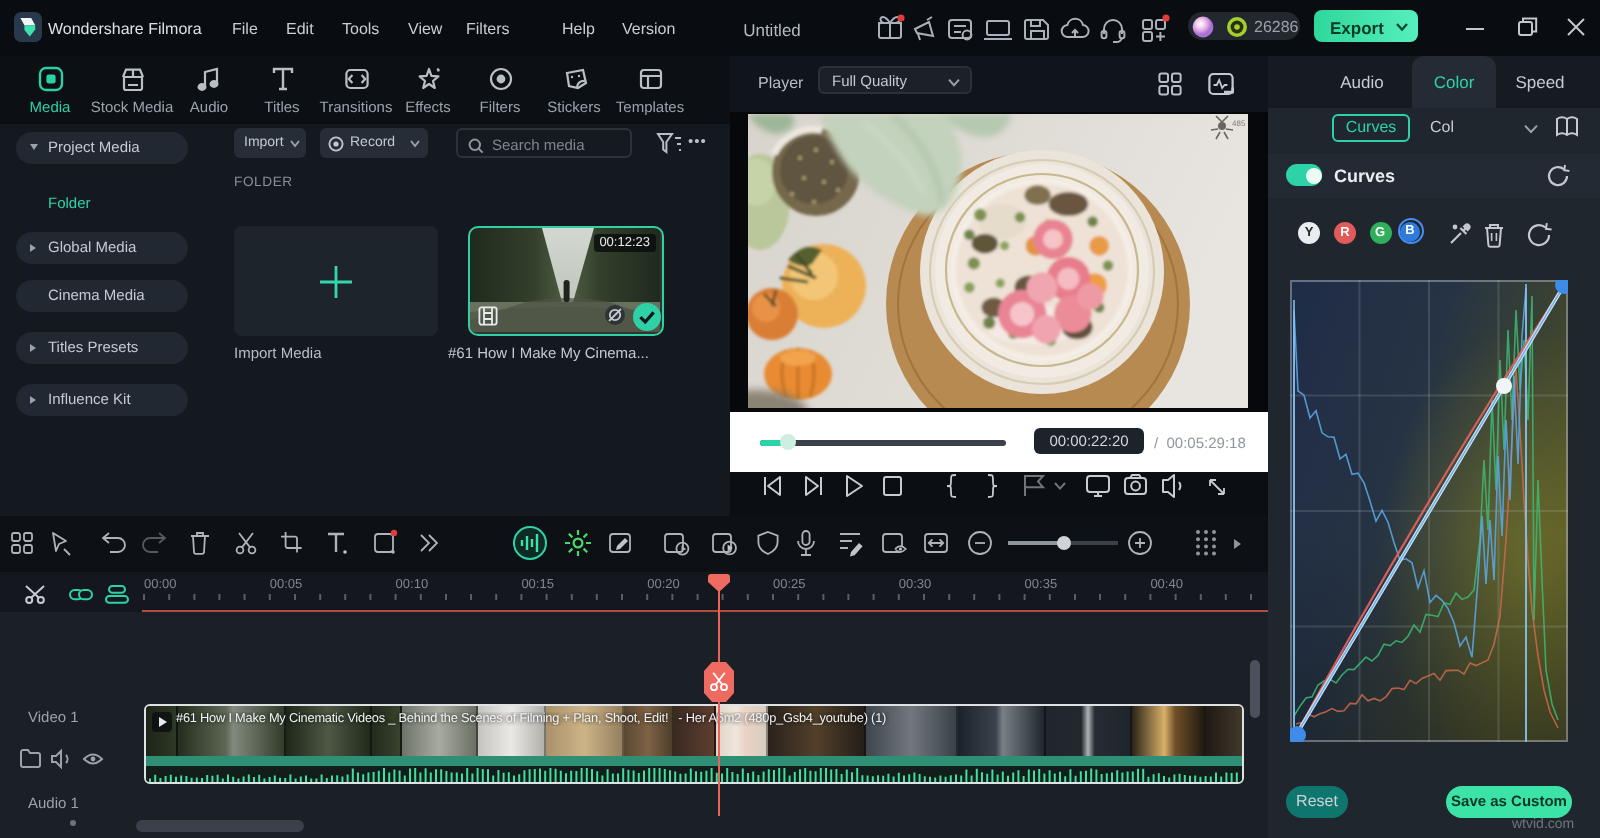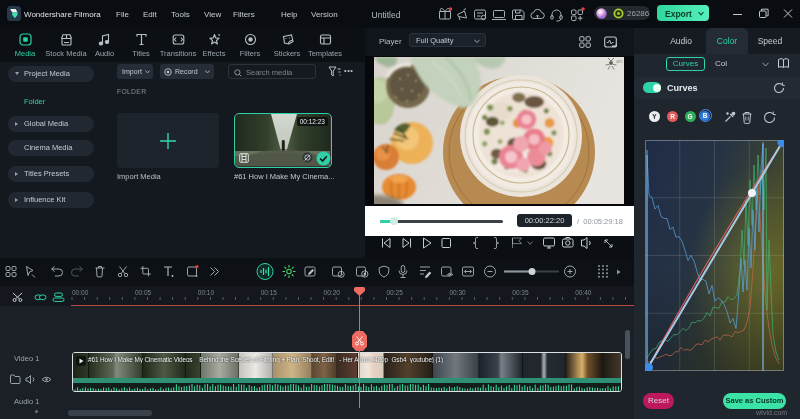--- a/index.html
+++ b/index.html
@@ -268,21 +268,21 @@
     <svg class="abs" style="right:18px;bottom:4px" width="11" height="11" viewBox="0 0 11 11">
         <circle cx="5.5" cy="5.5" r="5" fill="rgba(40,46,52,0.85)"></circle>
         <circle cx="5.5" cy="5.5" r="2.6" stroke="#c3c9cf" fill="none" stroke-width="0.9"></circle>
         <path d="M2.5 8.5 L8.5 2.5" stroke="#c3c9cf" stroke-width="0.9"></path>
       </svg>
   </div>
   <svg class="abs" style="left:316px;top:89px" width="15" height="15" viewBox="0 0 15 15">
       <circle cx="7.5" cy="7.5" r="7" fill="#2ed0a6"></circle>
       <path d="M4.2 7.6 L6.6 10 L10.8 5.2" stroke="#10151b" stroke-width="1.6" fill="none"></path>
     </svg>
-  <div class="abs" style="left:234px;top:110px;width:100px;font-size:7.5px;color:#c3c9cf;white-space:nowrap;">#61 How I Make My Cinema...</div>
+  <div class="abs" style="left:224px;top:110px;width:100px;font-size:7.5px;color:#c3c9cf;white-space:nowrap;">#61 How I Make My Cinema...</div>
 </div>
 
 <div class="abs" id="player" style="left:365px;top:28px;width:272px;height:230px;background:#0b0f14;">
 
   <div class="abs" style="left:0;top:0;width:272px;height:28px;background:#10151b;">
     <span style="position:absolute;left:14px;top:9px;font-size:8px;color:#b7bec5;">Player</span>
     <div class="abs" style="left:44px;top:4.5px;width:77px;height:14.5px;background:#1b2129;border:1px solid #2a313a;border-radius:3px;box-sizing:border-box;">
       <span style="position:absolute;left:6px;top:2.5px;font-size:7.5px;color:#c3c9cf;">Full Quality</span>
       <svg style="position:absolute;right:5px;top:5px" width="6" height="5" viewBox="0 0 6 5">
           <path d="M0.5 0.8 L3 3.6 L5.5 0.8" stroke="#9aa1a8" stroke-width="1" fill="none"></path>
@@ -538,21 +538,21 @@
 
     <path d="M1 231 Q 62 118 138 1" stroke="#e06060" stroke-width="1.1" fill="none" opacity="0.95"></path>
     <path d="M1 231 L138 1" stroke="#d8e8f5" stroke-width="1.8" fill="none"></path>
     <path d="M1 231 L138 1" stroke="#6db3ea" stroke-width="0.8" fill="none"></path>
 
     <circle cx="3.5" cy="227.5" r="4.5" fill="#3f8be8"></circle>
     <circle cx="137" cy="2.5" r="4.5" fill="#3f8be8"></circle>
     <circle cx="107" cy="53" r="4" fill="#f2f5f8"></circle>
   </svg>
 
-  <div class="abs" style="left:9px;top:365px;width:31px;height:15.5px;background:#be185d;border-radius:8px;text-align:center;font-size:8px;color:#ced3d8;line-height:15.5px;">Reset</div>
+  <div class="abs" style="left:9px;top:365px;width:31px;height:15.5px;background:#0f766e;border-radius:8px;text-align:center;font-size:8px;color:#ced3d8;line-height:15.5px;">Reset</div>
   <div class="abs" style="left:89px;top:364.5px;width:63px;height:16px;background:#3ce3a7;border-radius:8px;text-align:center;font-size:7.5px;font-weight:bold;color:#083527;line-height:16px;">Save as Custom</div>
   <div class="abs" style="left:122px;top:381px;font-size:7px;color:rgba(190,195,200,0.5);">wtvid.com</div>
 </div>
 
 <div class="abs" id="toolbar" style="left:0;top:258px;width:634px;height:28px;background:#0d1116;">
   <svg width="634" height="28" viewBox="0 0 634 28" fill="none" stroke="#aeb4ba" stroke-width="0.9">
 
     <g transform="translate(11,13.5)">
         <rect x="-5" y="-5" width="4" height="4" rx="1"></rect>
         <rect x="1" y="-5" width="4" height="4" rx="1"></rect>

